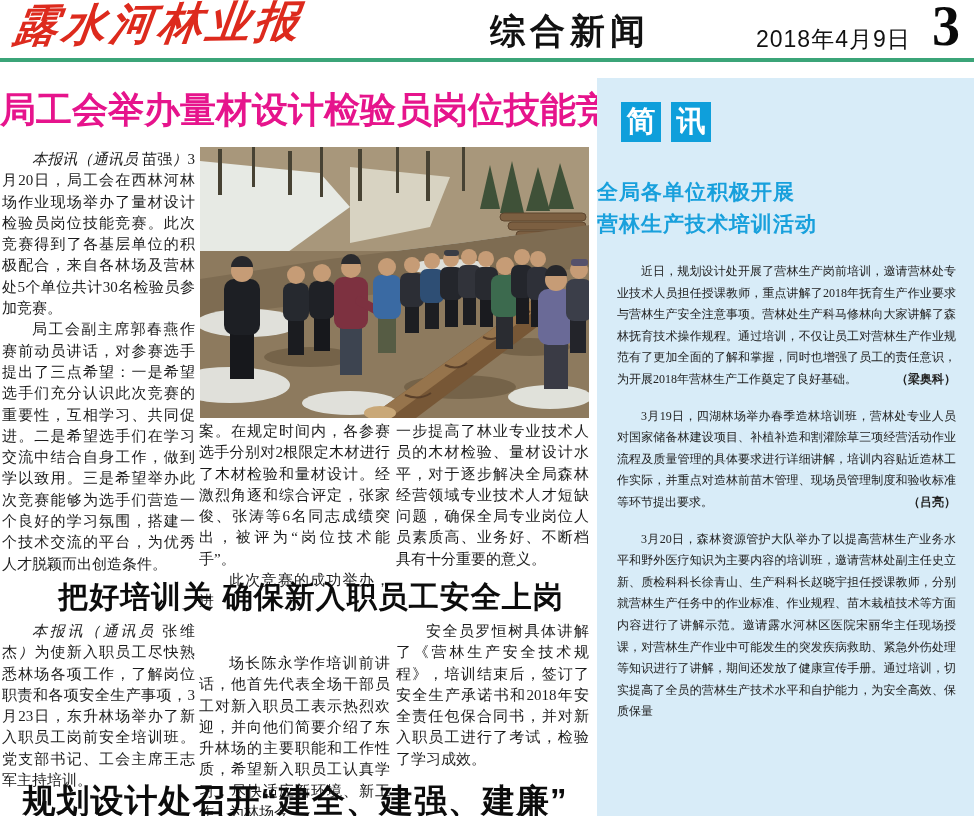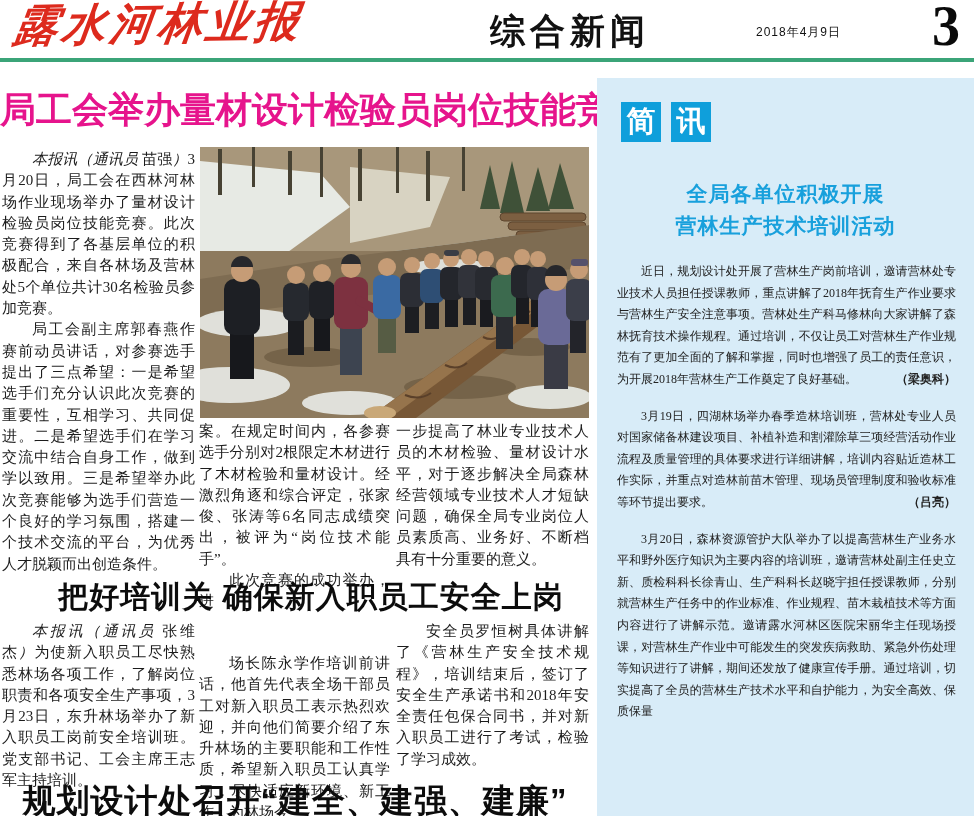--- a/index.html
+++ b/index.html
@@ -12,21 +12,21 @@
   }
   *{margin:0;padding:0;box-sizing:border-box;}
   html,body{background:#888;}
   body{font-family:"Liberation Serif","DejaVu Serif",serif;}
   #page{position:relative;width:974px;height:816px;background:#ffffff;overflow:hidden;margin:0 auto;color:var(--ink);}
 
   
   .masthead{position:absolute;left:0;top:0;width:974px;height:58px;}
   .paper-logo{position:absolute;left:14px;top:-2px;font-size:44px;line-height:56px;font-weight:bold;font-style:italic;color:var(--accent-red);letter-spacing:4px;transform:skewX(-8deg) rotate(-1deg);transform-origin:left center;font-family:"DejaVu Serif","Liberation Serif",serif;white-space:nowrap;}
   .section-title{position:absolute;left:330px;width:320px;top:8px;text-align:right;font-size:35px;font-weight:bold;letter-spacing:5px;font-family:"Liberation Sans","DejaVu Sans",sans-serif;color:#111;}
-  .pub-date{position:absolute;left:756px;top:24px;font-size:12px;font-family:"Liberation Sans","DejaVu Sans",sans-serif;color:#111;letter-spacing:1px;}
+  .pub-date{position:absolute;left:756px;top:24px;font-size:23px;font-family:"Liberation Sans","DejaVu Sans",sans-serif;color:#111;letter-spacing:1px;}
   .page-num{position:absolute;right:14px;top:-6px;font-size:56px;font-weight:bold;font-family:"Liberation Serif","DejaVu Serif",serif;color:#0a0a0a;}
   .green-rule{position:absolute;left:0;top:58px;width:974px;height:4px;background:var(--rule-green);}
 
   
   .headline1{position:absolute;left:0;top:86px;width:590px;text-align:center;font-size:36px;font-weight:bold;color:var(--headline-pink);letter-spacing:0px;white-space:nowrap;font-family:"Liberation Serif","DejaVu Serif",serif;}
   .photo-wrap{position:absolute;left:200px;top:147px;width:389px;height:271px;background:#cfd3c9;overflow:hidden;}
   .photo-wrap svg{display:block;width:100%;height:100%;}
 
   .bodycol{position:absolute;font-size:15px;line-height:21.3px;text-align:justify;text-justify:inter-ideograph;word-break:break-all;color:var(--ink);}
   .c1a{left:2px;top:149px;width:193px;height:428px;}
@@ -40,21 +40,21 @@
   .c1b{left:2px;top:621px;width:193px;height:168px;}
   .c2b{left:199px;top:621px;width:191px;height:168px;margin-top:32px;}
   .c3b{left:396px;top:621px;width:193px;height:168px;}
 
   .headline3{position:absolute;left:0;top:779px;width:590px;text-align:center;font-size:33px;font-weight:bold;color:#0c0c0c;letter-spacing:1px;white-space:nowrap;font-family:"Liberation Sans","DejaVu Sans",sans-serif;}
 
   
   .sidebar{position:absolute;left:597px;top:78px;width:377px;height:738px;background:var(--sidebar-bg);}
   .brief-tags{display:flex;gap:10px;margin:24px 0 0 24px;}
   .brief-tag{width:40px;height:40px;background:var(--brief-blue);color:#fff;font-size:29px;font-weight:bold;font-family:"Liberation Sans","DejaVu Sans",sans-serif;display:flex;align-items:center;justify-content:center;}
-  .sidebar-title{margin-top:36px;text-align:center;color:#18a0dc;font-size:21px;font-weight:bold;line-height:1.5;font-family:Liberation Sans, sans-serif;letter-spacing:1px;}
+  .sidebar-title{margin-top:36px;color:#18a0dc;font-size:21px;font-weight:bold;line-height:1.5;font-family:Liberation Mono, monospace;letter-spacing:1px;}
   .briefs{margin:20px 18px 0 20px;}
   .brief{font-size:12px;line-height:21.6px;text-align:justify;text-justify:inter-ideograph;word-break:break-all;text-indent:2em;color:#222;margin-bottom:15px;}
   .brief .author{float:right;font-weight:bold;text-indent:0;}
 </style>
 </head>
 <body>
 
 <div id="page">
 
   <div class="masthead">

